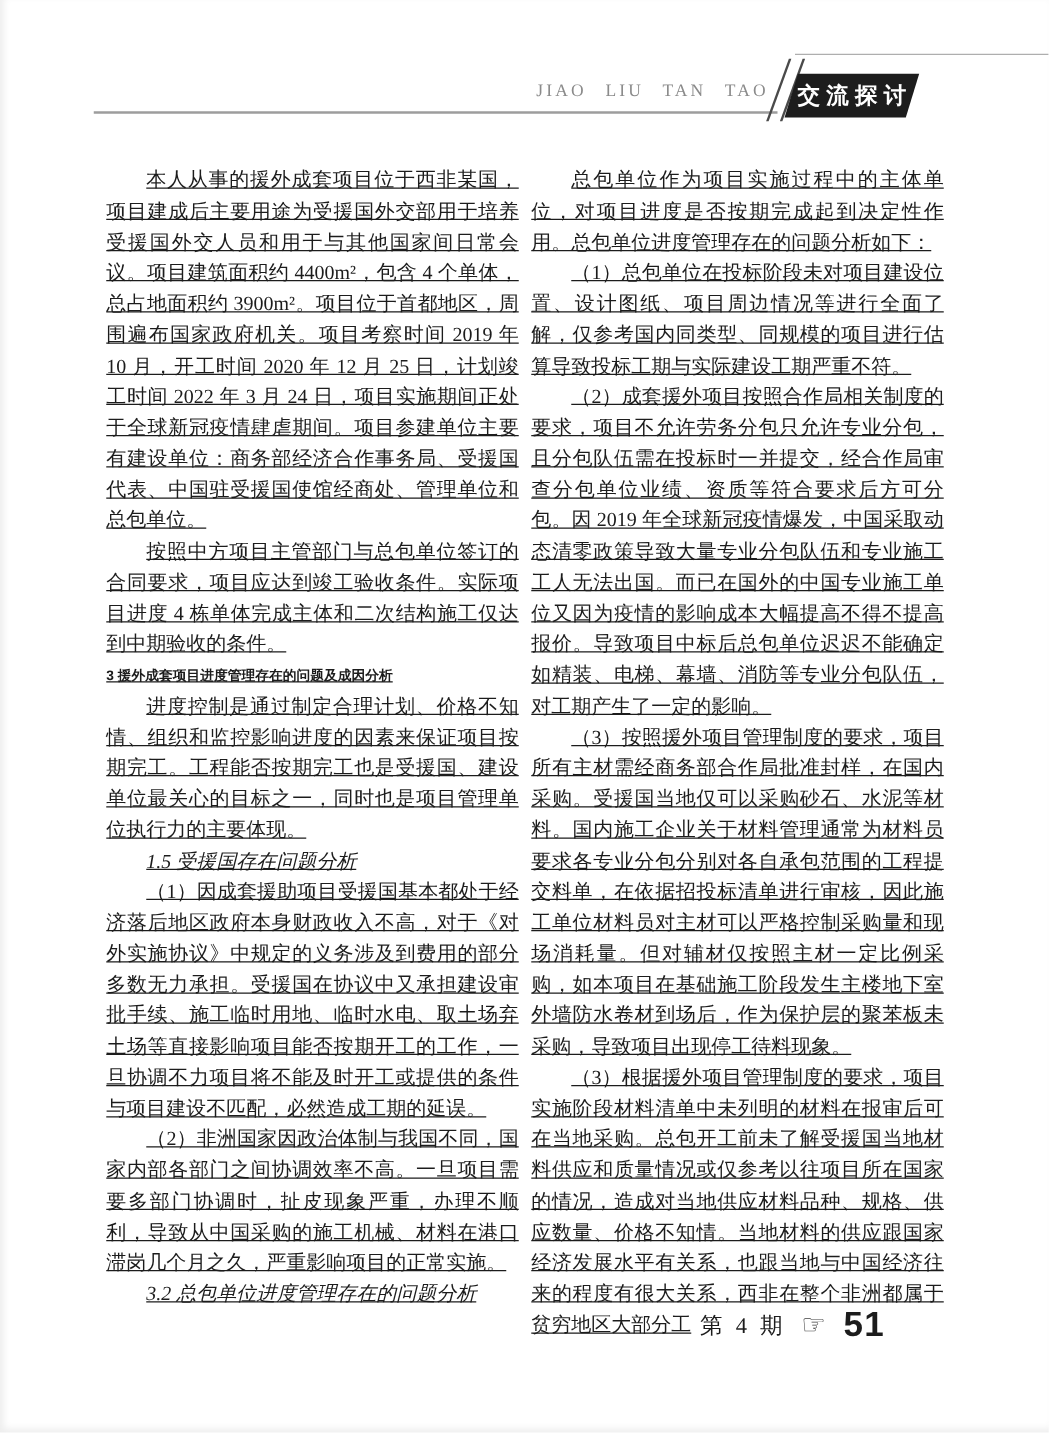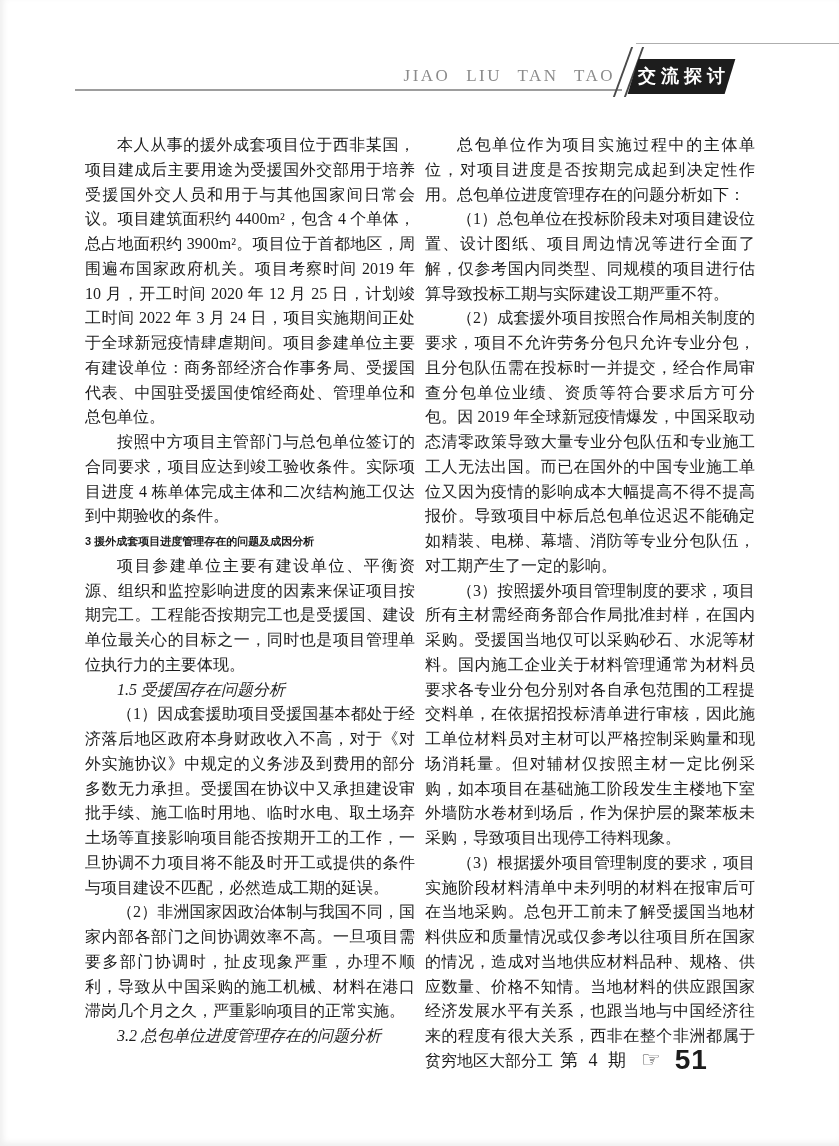--- a/index.html
+++ b/index.html
@@ -13,21 +13,21 @@
     color: #1c1c1c;
     box-shadow: inset 3px -3px 6px rgba(0,0,0,0.07);
   }
 
   
   .journal-pinyin {
     position: absolute;
     left: 0; top: 66px;
     width: 615px;
     text-align: right;
-    font-size: 17px;
+    font-size: 14px;
     letter-spacing: 2.5px;
     word-spacing: 9px;
     color: #8b8b8b;
     white-space: nowrap;
   }
   .header-rule {
     position: absolute;
     left: 75px; top: 89px;
     width: 547px; height: 2px;
     background: #9d9d9d;
@@ -68,20 +68,21 @@
   }
 
   
   .col {
     position: absolute;
     top: 133px;
     width: 330px;
     font-size: 16px;
     line-height: 24.75px;
     text-align: justify;
+    text-decoration: underline;
   }
   .col-left  { left: 85px;  }
   .col-right { left: 425px; }
   .col p { margin: 0; padding: 0; }
   .col p.para { text-indent: 2em; }
   .col p.heading {
     text-indent: 0;
     font-weight: bold;
     font-family: "Liberation Sans", sans-serif;
     font-size: 11px;
@@ -129,21 +130,21 @@
   <div class="header-topline"></div>
   <div class="header-slash"></div>
   <div class="section-badge" style="background: rgb(29, 29, 29);">
     <span class="badge-text">交流探讨</span>
   </div>
 
   <div class="col col-left">
       <p class="para">本人从事的援外成套项目位于西非某国，项目建成后主要用途为受援国外交部用于培养受援国外交人员和用于与其他国家间日常会议。项目建筑面积约 4400m²，包含 4 个单体，总占地面积约 3900m²。项目位于首都地区，周围遍布国家政府机关。项目考察时间 2019 年 10 月，开工时间 2020 年 12 月 25 日，计划竣工时间 2022 年 3 月 24 日，项目实施期间正处于全球新冠疫情肆虐期间。项目参建单位主要有建设单位：商务部经济合作事务局、受援国代表、中国驻受援国使馆经商处、管理单位和总包单位。</p>
       <p class="para">按照中方项目主管部门与总包单位签订的合同要求，项目应达到竣工验收条件。实际项目进度 4 栋单体完成主体和二次结构施工仅达到中期验收的条件。</p>
       <p class="heading">3  援外成套项目进度管理存在的问题及成因分析</p>
-      <p class="para">项目参建单位主要有建设单位、平衡资源、组织和监控影响进度的因素来保证项目按期完工。工程能否按期完工也是受援国、建设单位最关心的目标之一，同时也是项目管理单位执行力的主要体现。</p>
+      <p class="para">进度控制是通过制定合理计划、价格不知情、组织和监控影响进度的因素来保证项目按期完工。工程能否按期完工也是受援国、建设单位最关心的目标之一，同时也是项目管理单位执行力的主要体现。</p>
       <p class="subheading">1.5  受援国存在问题分析</p>
       <p class="para">（1）因成套援助项目受援国基本都处于经济落后地区政府本身财政收入不高，对于《对外实施协议》中规定的义务涉及到费用的部分多数无力承担。受援国在协议中又承担建设审批手续、施工临时用地、临时水电、取土场弃土场等直接影响项目能否按期开工的工作，一旦协调不力项目将不能及时开工或提供的条件与项目建设不匹配，必然造成工期的延误。</p>
       <p class="para">（2）非洲国家因政治体制与我国不同，国家内部各部门之间协调效率不高。一旦项目需要多部门协调时，扯皮现象严重，办理不顺利，导致从中国采购的施工机械、材料在港口滞岗几个月之久，严重影响项目的正常实施。</p>
       <p class="subheading">3.2  总包单位进度管理存在的问题分析</p>
     </div>
   <div class="col col-right">
       <p class="para">总包单位作为项目实施过程中的主体单位，对项目进度是否按期完成起到决定性作用。总包单位进度管理存在的问题分析如下：</p>
       <p class="para">（1）总包单位在投标阶段未对项目建设位置、设计图纸、项目周边情况等进行全面了解，仅参考国内同类型、同规模的项目进行估算导致投标工期与实际建设工期严重不符。</p>
       <p class="para">（2）成套援外项目按照合作局相关制度的要求，项目不允许劳务分包只允许专业分包，且分包队伍需在投标时一并提交，经合作局审查分包单位业绩、资质等符合要求后方可分包。因 2019 年全球新冠疫情爆发，中国采取动态清零政策导致大量专业分包队伍和专业施工工人无法出国。而已在国外的中国专业施工单位又因为疫情的影响成本大幅提高不得不提高报价。导致项目中标后总包单位迟迟不能确定如精装、电梯、幕墙、消防等专业分包队伍，对工期产生了一定的影响。</p>
       <p class="para">（3）按照援外项目管理制度的要求，项目所有主材需经商务部合作局批准封样，在国内采购。受援国当地仅可以采购砂石、水泥等材料。国内施工企业关于材料管理通常为材料员要求各专业分包分别对各自承包范围的工程提交料单，在依据招投标清单进行审核，因此施工单位材料员对主材可以严格控制采购量和现场消耗量。但对辅材仅按照主材一定比例采购，如本项目在基础施工阶段发生主楼地下室外墙防水卷材到场后，作为保护层的聚苯板未采购，导致项目出现停工待料现象。</p>

